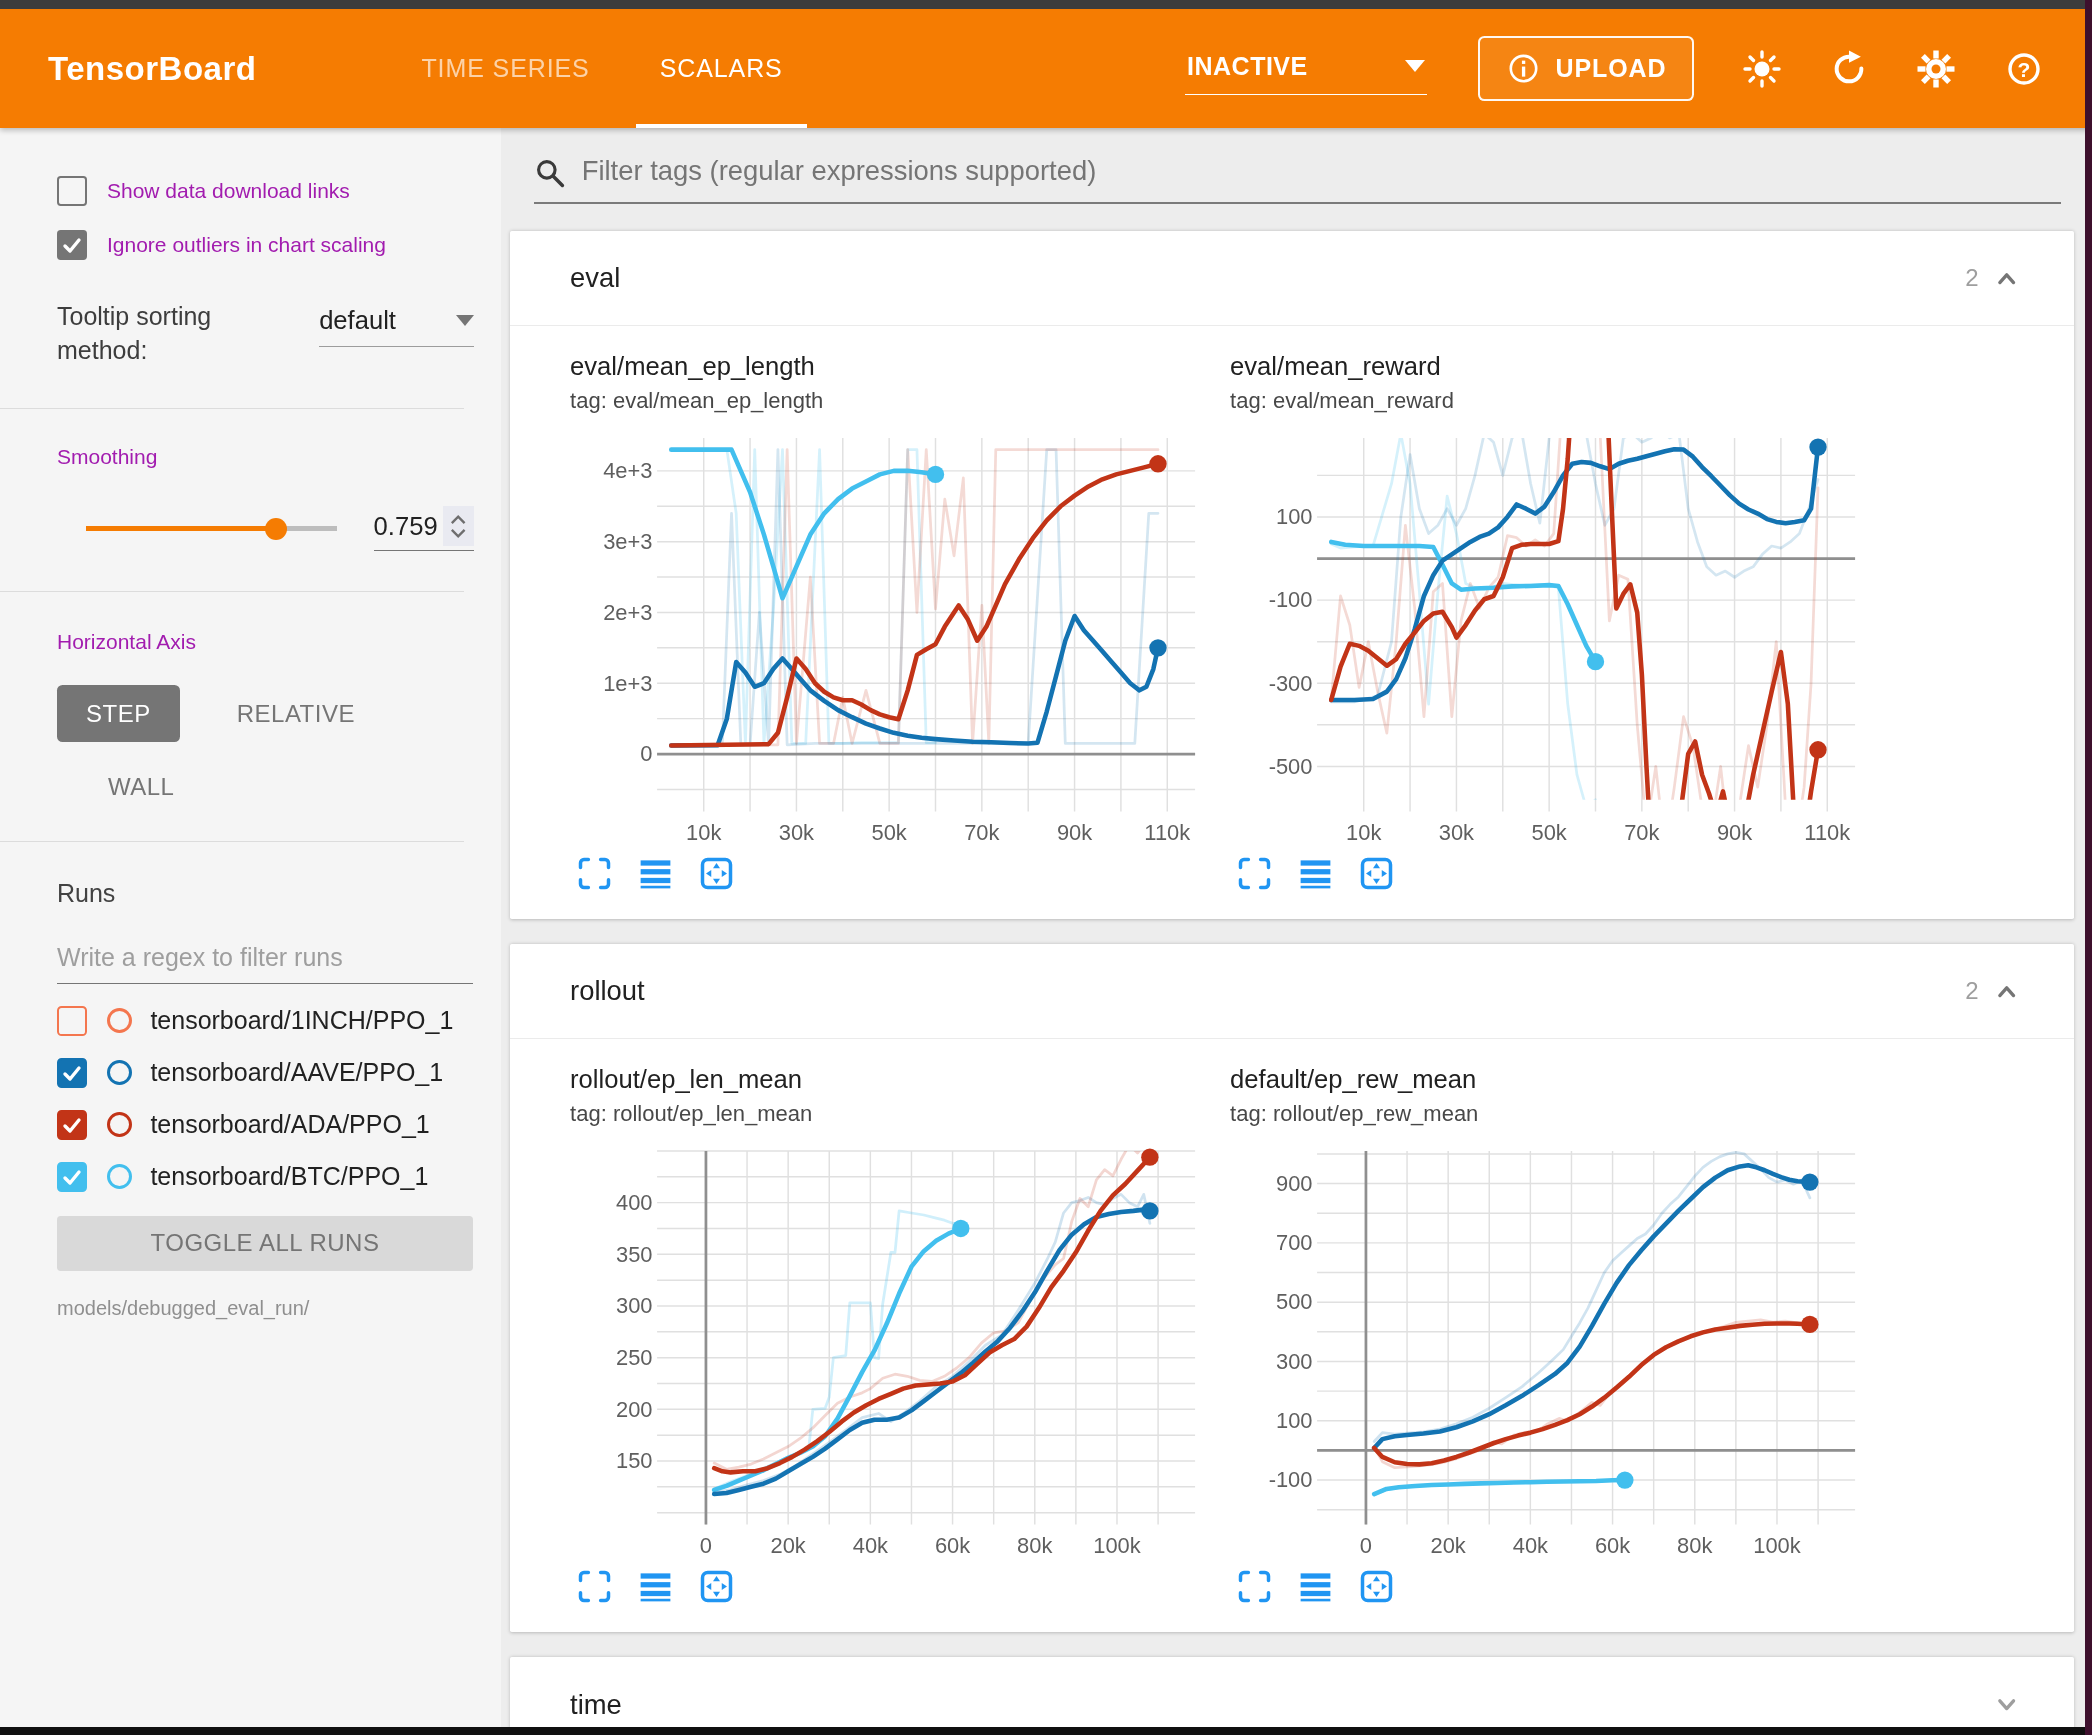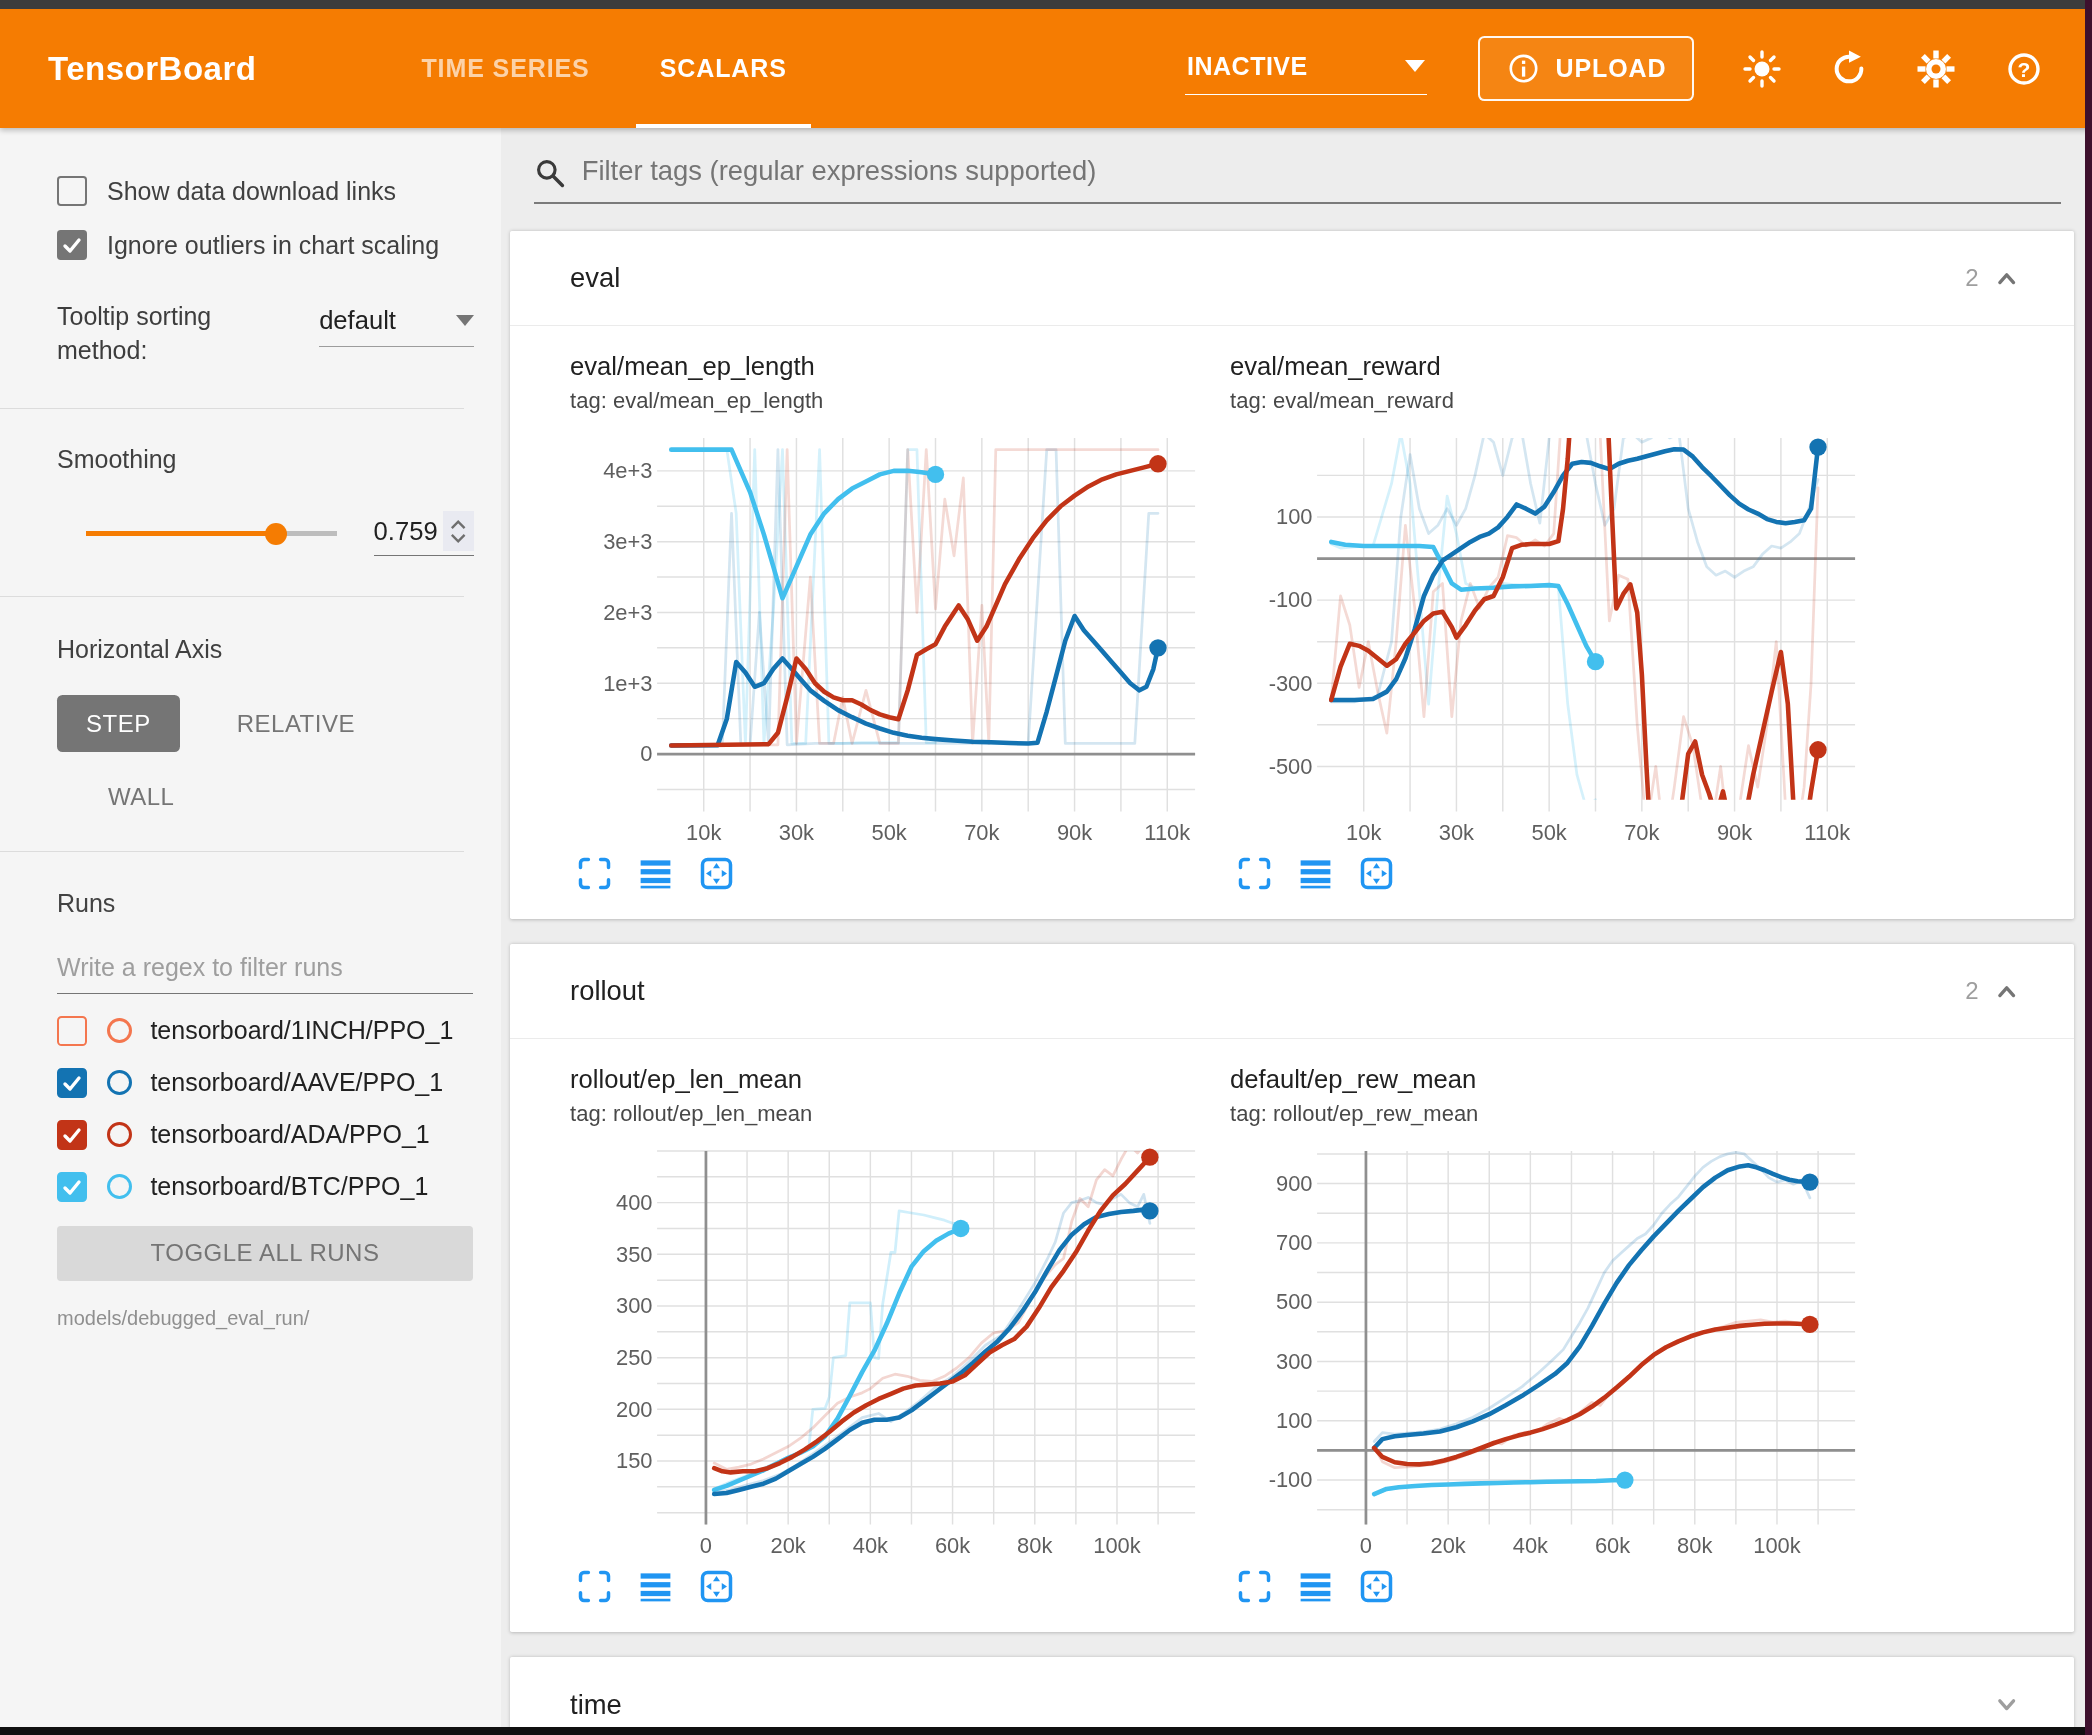--- a/index.html
+++ b/index.html
@@ -11,21 +11,21 @@
   .strip-top    { position:absolute; top:0; left:0; right:0; height:9.1px; background:#3c3c3c; z-index:60; }
   .strip-bottom { position:absolute; bottom:0; left:0; right:0; height:8.2px; background:#101010; z-index:60; }
   .strip-right  { position:absolute; top:0; right:0; bottom:0; width:7.3px; background:#3e102d; z-index:61; }
 
   
   .header { position:absolute; top:9.1px; left:0; right:0; height:119px; background:#f57c02;
             display:flex; align-items:center; color:#fff; z-index:50;
             box-shadow:0 2.7px 5.5px rgba(0,0,0,.25); }
   .brand { font-size:33px; font-weight:bold; margin-left:48px; letter-spacing:0.5px; }
   .tabs { display:flex; height:100%; margin-left:130px; }
-  .tab { display:flex; align-items:center; padding:0 35px; font-size:25px; font-weight:700;
+  .tab { display:flex; align-items:center; padding:0 35px; font-size:25px; font-weight:400;
          letter-spacing:0.9px; color:rgba(255,255,255,.66); position:relative; cursor:pointer; }
   .tab.active { color:#fff; }
   .tab.active::after { content:""; position:absolute; left:11px; right:11px; bottom:0; height:4.6px; background:#fff; }
   .header-right { margin-left:auto; display:flex; align-items:center; margin-right:48px; }
   .status-select { position:relative; display:flex; align-items:center; width:242px;
                    border-bottom:1.8px solid #fff; padding:9.1px 1.8px 12.8px 1.8px; cursor:pointer; }
   .status-select .status-text { font-size:25px; font-weight:bold; letter-spacing:0.5px; }
   .caret-down-white { width:0; height:0; border-left:10px solid transparent; border-right:10px solid transparent;
                       border-top:12px solid #fff; margin-left:auto; }
   .upload-btn { display:flex; align-items:center; gap:14.6px; border:2.7px solid rgba(255,255,255,.95);
@@ -39,21 +39,21 @@
   .main { flex:1; background:#ededed; overflow:hidden; padding:0 11px 0 9.1px; }
 
   
   .side-pad { padding:0 27.4px 0 57px; }
   .check-row { display:flex; align-items:center; gap:20px; margin-bottom:24px; white-space:nowrap; }
   .checkbox { width:30px; height:30px; border:2.7px solid #757575; border-radius:3.7px; flex:none;
               display:flex; align-items:center; justify-content:center; background:transparent; cursor:pointer; }
   .checkbox.checked { background:#757575; border-color:#757575; }
   .checkbox svg { width:24px; height:24px; display:none; }
   .checkbox.checked svg { display:block; }
-  .side-label { font-size:25px; color:#404040; }
+  .side-label { font-size:21px; color:#a21caf; }
   .tooltip-row { display:flex; margin-top:40px; align-items:flex-start; }
   .tooltip-label { font-size:25px; color:#3d3d3d; line-height:1.35; width:228px; }
   .select-ctl { display:flex; align-items:center; border-bottom:1.8px solid #9c9c9c;
                 width:160px; margin-left:42px; margin-top:5.5px; padding-bottom:11px; cursor:pointer; }
   .select-ctl .sel-val { font-size:25.6px; color:#212121; }
   .caret-down-gray { width:0; height:0; border-left:9.1px solid transparent; border-right:9.1px solid transparent;
                      border-top:11px solid #757575; margin-left:auto; }
   .divider { height:0.9px; background:#dcdcdc; margin:40px 37px 0 0; }
   .smoothing-block { margin-top:37px; }
   .slider-row { display:flex; align-items:center; margin-top:37px; padding-left:29px; }

